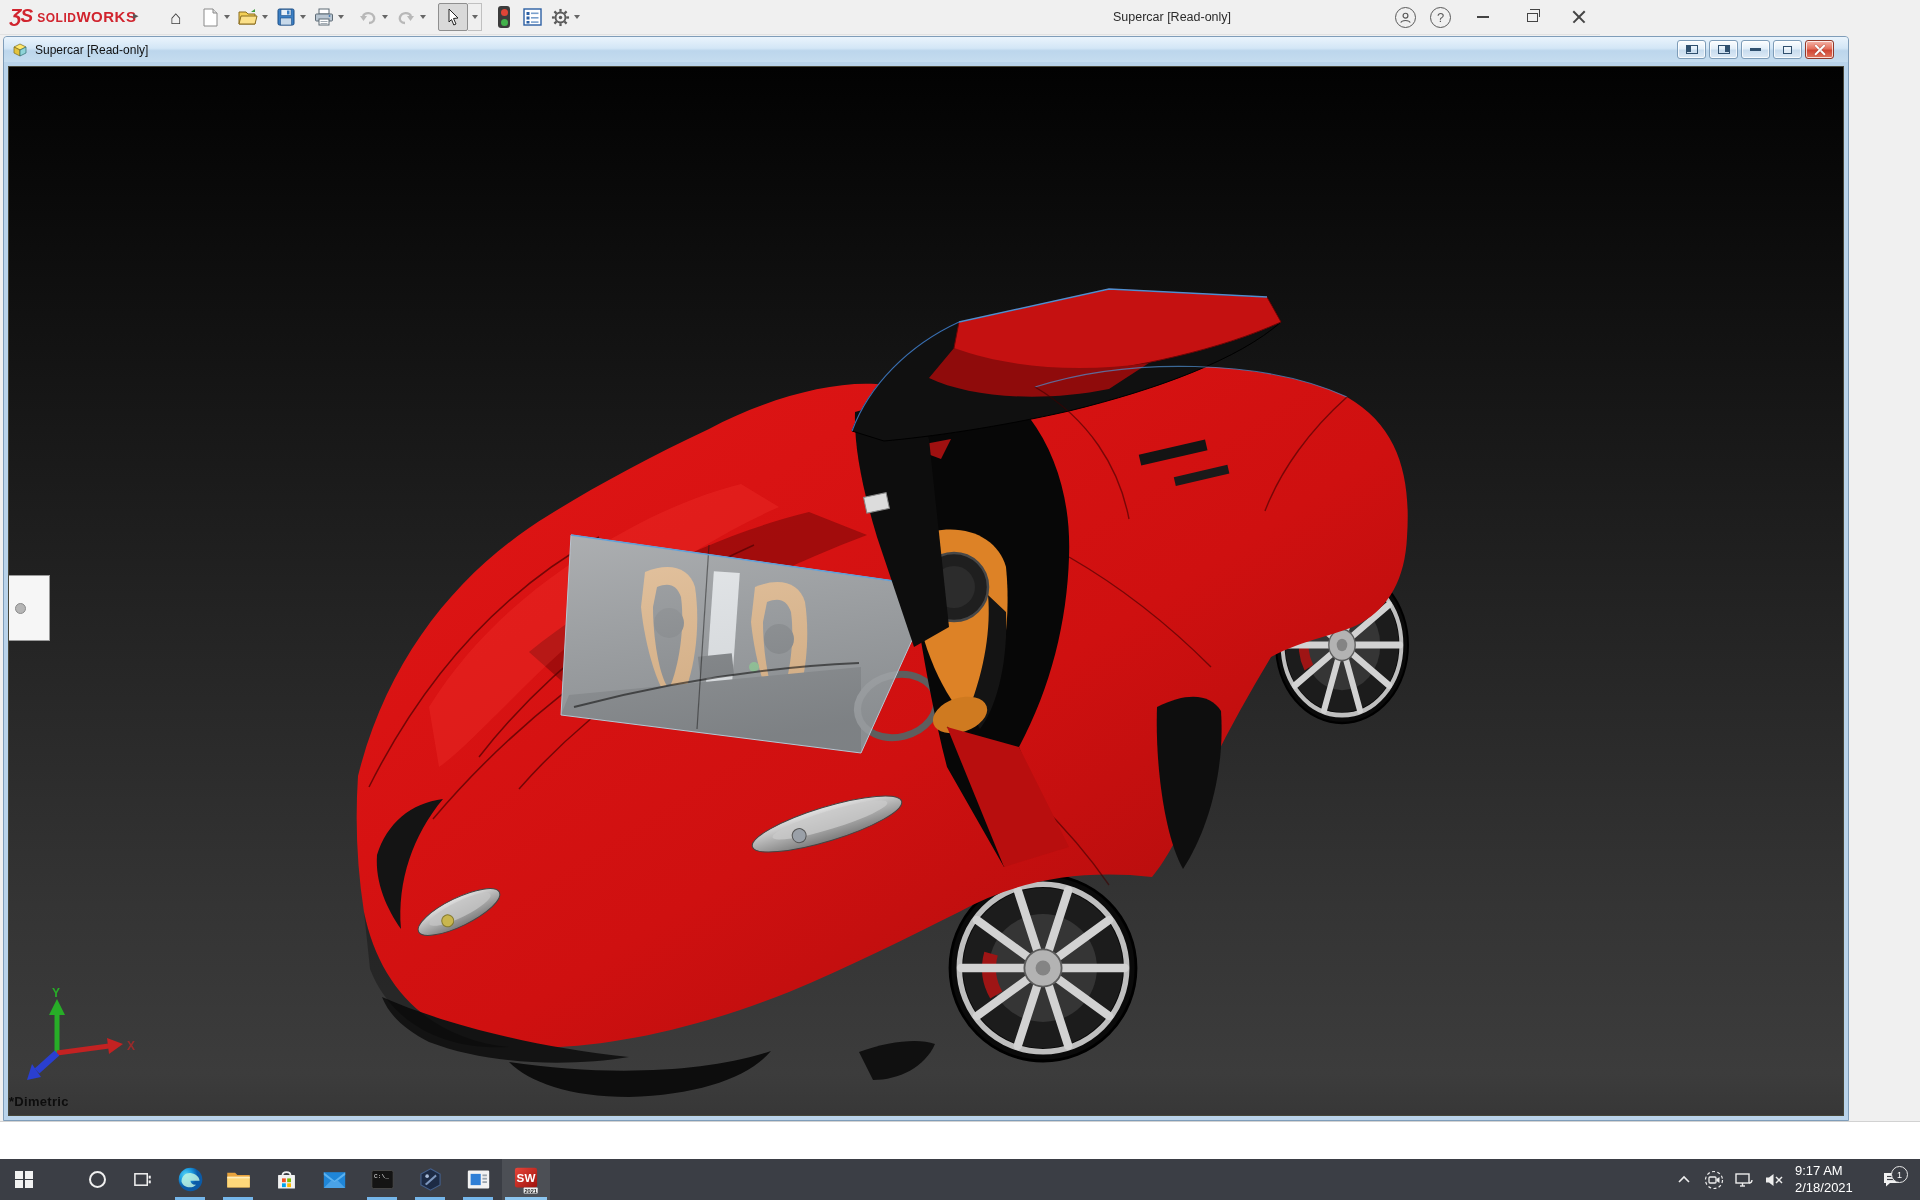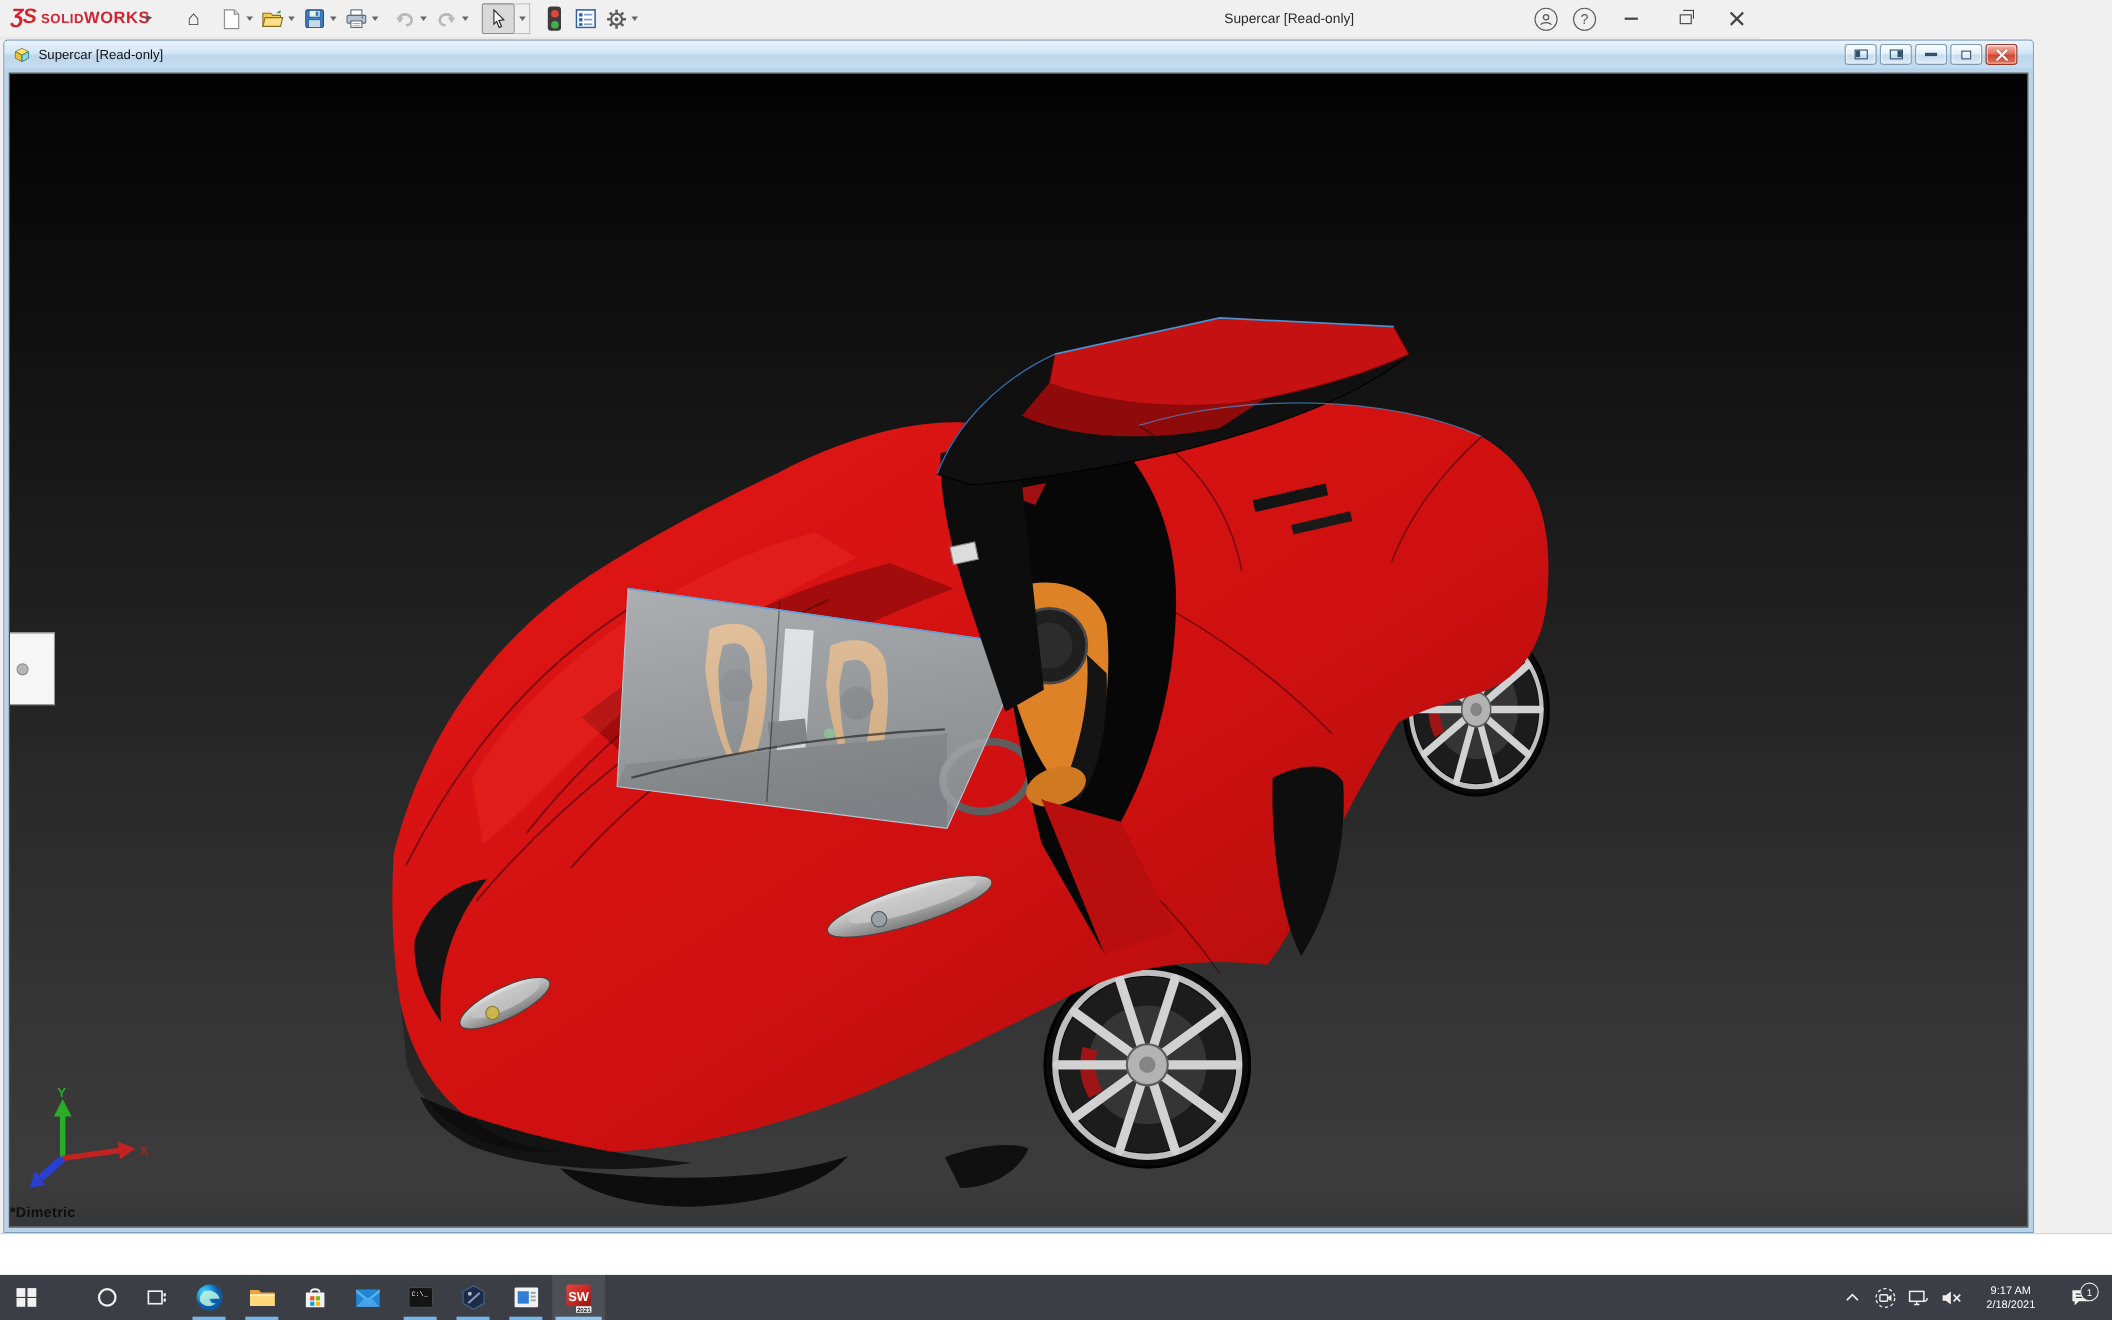--- a/index.html
+++ b/index.html
@@ -77,21 +77,21 @@
   .cortana{width:46px;margin-left:26px;}
   .cortana i{width:17px;height:17px;border:2px solid #f0f0f0;border-radius:50%;box-sizing:border-box;}
   .taskview{width:44px;}
   .apps{display:flex;margin-left:2px;}
   .tb-app{position:relative;width:48px;display:flex;align-items:center;justify-content:center;}
   .tb-app.active{background:rgba(255,255,255,.09);align-items:center;}
   .runline{position:absolute;left:9px;right:9px;bottom:0;height:3px;background:#75b6ea;}
   .tb-app.active .runline{left:3px;right:3px;background:#8cc6f0;}
   .tray{margin-left:auto;display:flex;align-items:center;}
   .tray .ic{width:30px;display:flex;align-items:center;justify-content:center;}
-  .clock{width:66px;text-align:center;color:#fff;font-size:10px;line-height:1.3;margin:0 8px 0 6px;}
+  .clock{width:66px;text-align:left;color:#fff;font-size:13px;line-height:1.3;margin:0 8px 0 6px;}
   .notif{position:relative;width:44px;display:flex;align-items:center;justify-content:center;}
   .badge{position:absolute;right:5px;bottom:6px;width:15px;height:15px;border:1px solid #e8e8e8;border-radius:50%;background:#3b3e45;color:#fff;font-size:9px;display:flex;align-items:center;justify-content:center;}
   .showdesk{width:6px;border-left:1px solid #5a5d64;}
 </style>
 </head>
 <body>
 
 <div id="screen">
 
   <div class="titlebar">

